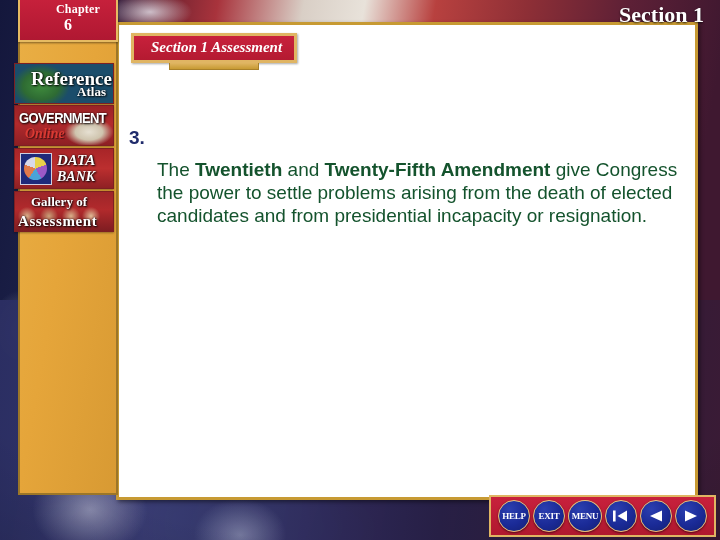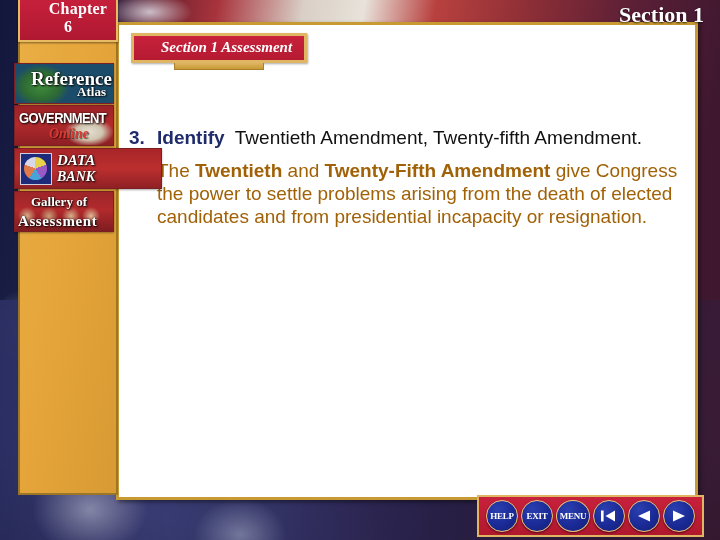--- a/index.html
+++ b/index.html
@@ -63,21 +63,21 @@
     border-top: none;
     box-shadow: 0 1px 2px rgba(0,0,0,0.45);
     display: flex; flex-direction: column;
     align-items: center; justify-content: center;
     color: #ffffff;
     font-family: "Liberation Serif", serif;
     font-weight: bold;
     line-height: 1.0;
     z-index: 6;
   }
-  .chapter-tab .c-word { font-size: 16px; letter-spacing: .2px; margin-left: 20px; }
+  .chapter-tab .c-word { font-size: 12px; letter-spacing: .2px; margin-left: 20px; }
   .chapter-tab .c-num  { font-size: 16px; margin-top: 2px; }
 
   
   .section-label {
     position: absolute;
     right: 16px; top: 2px;
     color: #ffffff;
     font-family: "Liberation Serif", serif;
     font-weight: bold;
     font-size: 22px;
@@ -130,26 +130,25 @@
   #btn-gov { top: 105px;
     background:
       radial-gradient(ellipse 34px 20px at 74px 26px, #e6e0d2 0%, #cfc4ae 40%, rgba(207,196,174,0) 72%),
       linear-gradient(180deg, #9b2226 0%, #b22a2c 45%, #8d1f24 100%);
   }
   #btn-gov .l1 { left: 4px; top: 3px; font-size: 13px;
     font-family: "Liberation Sans", sans-serif; letter-spacing: -0.6px;
     transform: scaleY(1.15); transform-origin: left top; }
   #btn-gov .l2 { left: 10px; top: 20px; font-size: 14px;
     color: #d93a33; font-style: italic;
-    text-shadow: 1px 1px 1px rgba(0,0,0,0.55); margin-left: 24px; }
+    text-shadow: 1px 1px 1px rgba(0,0,0,0.55); }
 
   
   #btn-data { top: 148px;
     background: linear-gradient(180deg, #a82528 0%, #bc2f2f 50%, #8f2024 100%);
-    padding-left: 48px;
   }
   .pie-icon {
     position: absolute; left: 5px; top: 4px;
     width: 30px; height: 30px;
     background: #1e2a7a;
     border: 1px solid #cfcfe0;
     display: block;
   }
   .pie-icon::after {
     content: "";
@@ -187,21 +186,21 @@
 
   
   .assess-banner {
     position: absolute;
     left: 12px; top: 8px;
     z-index: 8;
   }
   .assess-banner .plate {
     background: linear-gradient(180deg, #c8213c 0%, #b41a31 100%);
     border: 3px solid #e0b563;
-    padding: 3px 12px 4px 27px;
+    padding: 3px 12px 4px 17px;
     color: #ffffff;
     font-family: "Liberation Serif", serif;
     font-style: italic;
     font-weight: bold;
     font-size: 15px;
     box-shadow: 1px 1px 2px rgba(0,0,0,0.35);
   }
   .assess-banner .tab {
     width: 88px; height: 6px;
     margin: 0 auto;
@@ -244,28 +243,28 @@
   }
   .qtext .ident {
     color: #1f2b6b;
     font-weight: bold;
   }
   .answer {
     margin-top: 9px;
     margin-left: 28px;
     font-size: 19px;
     line-height: 1.22;
-    color: #a16207;
+    color: #14532d;
   }
   .answer b { font-weight: bold; }
 
   
   .navbar {
     position: absolute;
-    right: 16px; bottom: 3px;
+    right: 4px; bottom: 3px;
     height: 38px;
     padding: 0 7px;
     background: linear-gradient(180deg, #c8213c 0%, #b0182e 100%);
     border: 2px solid #e0b563;
     display: flex;
     align-items: center;
     gap: 3px;
     z-index: 9;
   }
   .navbtn {
@@ -328,23 +327,20 @@
 
     <div class="assess-banner">
       <div class="plate">Section 1 Assessment</div>
       <div class="tab"></div>
     </div>
 
 
     <div class="qblock">
       <div class="qrow">
         <div class="qnum">3.</div>
-        <div class="qtext">
-          <span class="ident">Identify</span><span>&nbsp; </span><span>Twentieth Amendment, Twenty-fifth Amendment.</span>
-        </div>
       </div>
       <div class="answer">
         <span>The </span><b>Twentieth</b><span> and </span><b>Twenty-Fifth Amendment</b><span> give Congress the power to settle problems arising from the death of elected candidates and from presidential incapacity or resignation.</span>
       </div>
     </div>
   </div>
 
   <div class="navbar">
     <div class="navbtn">HELP</div>
     <div class="navbtn">EXIT</div>

